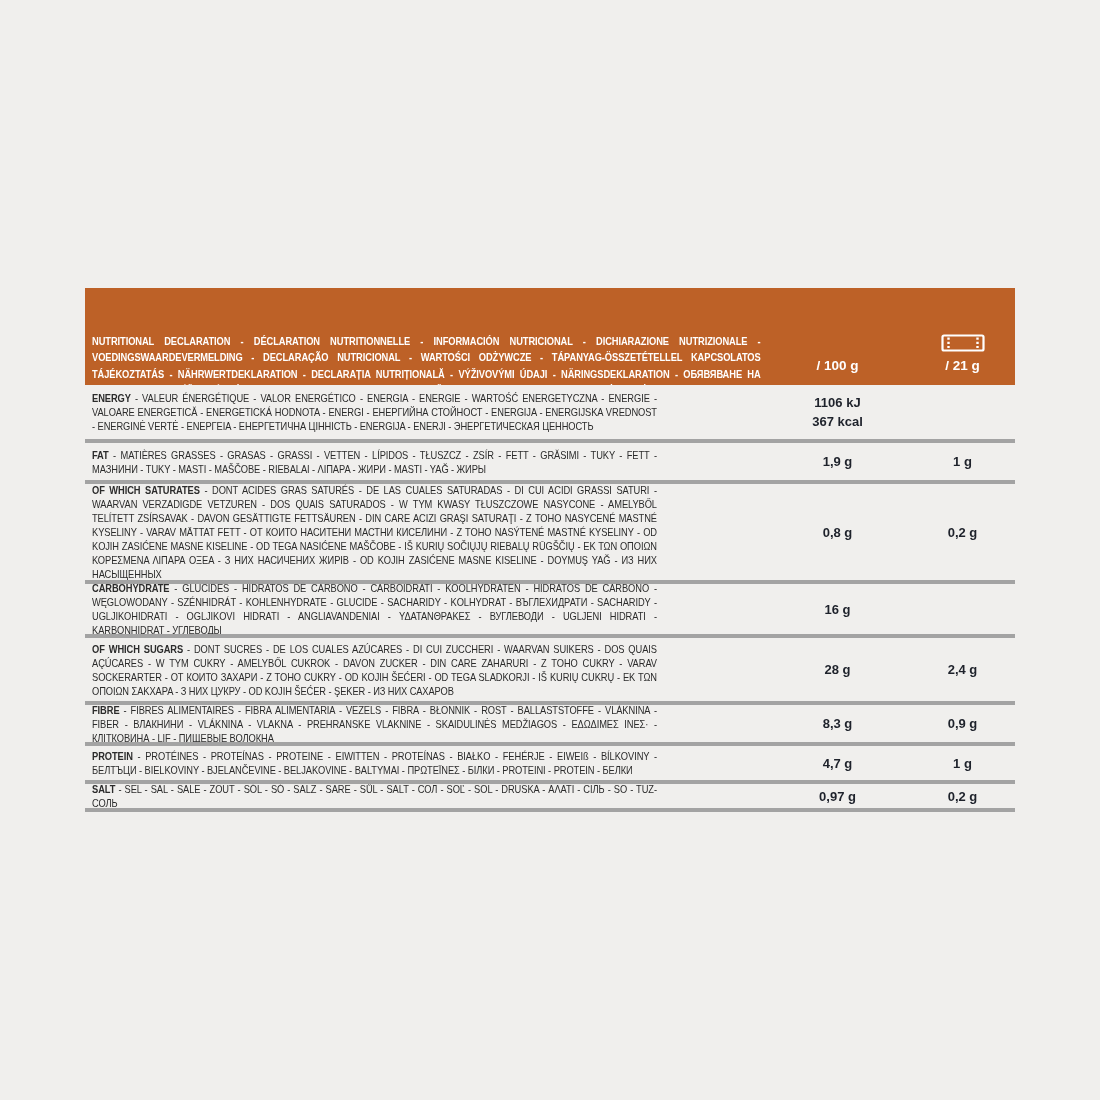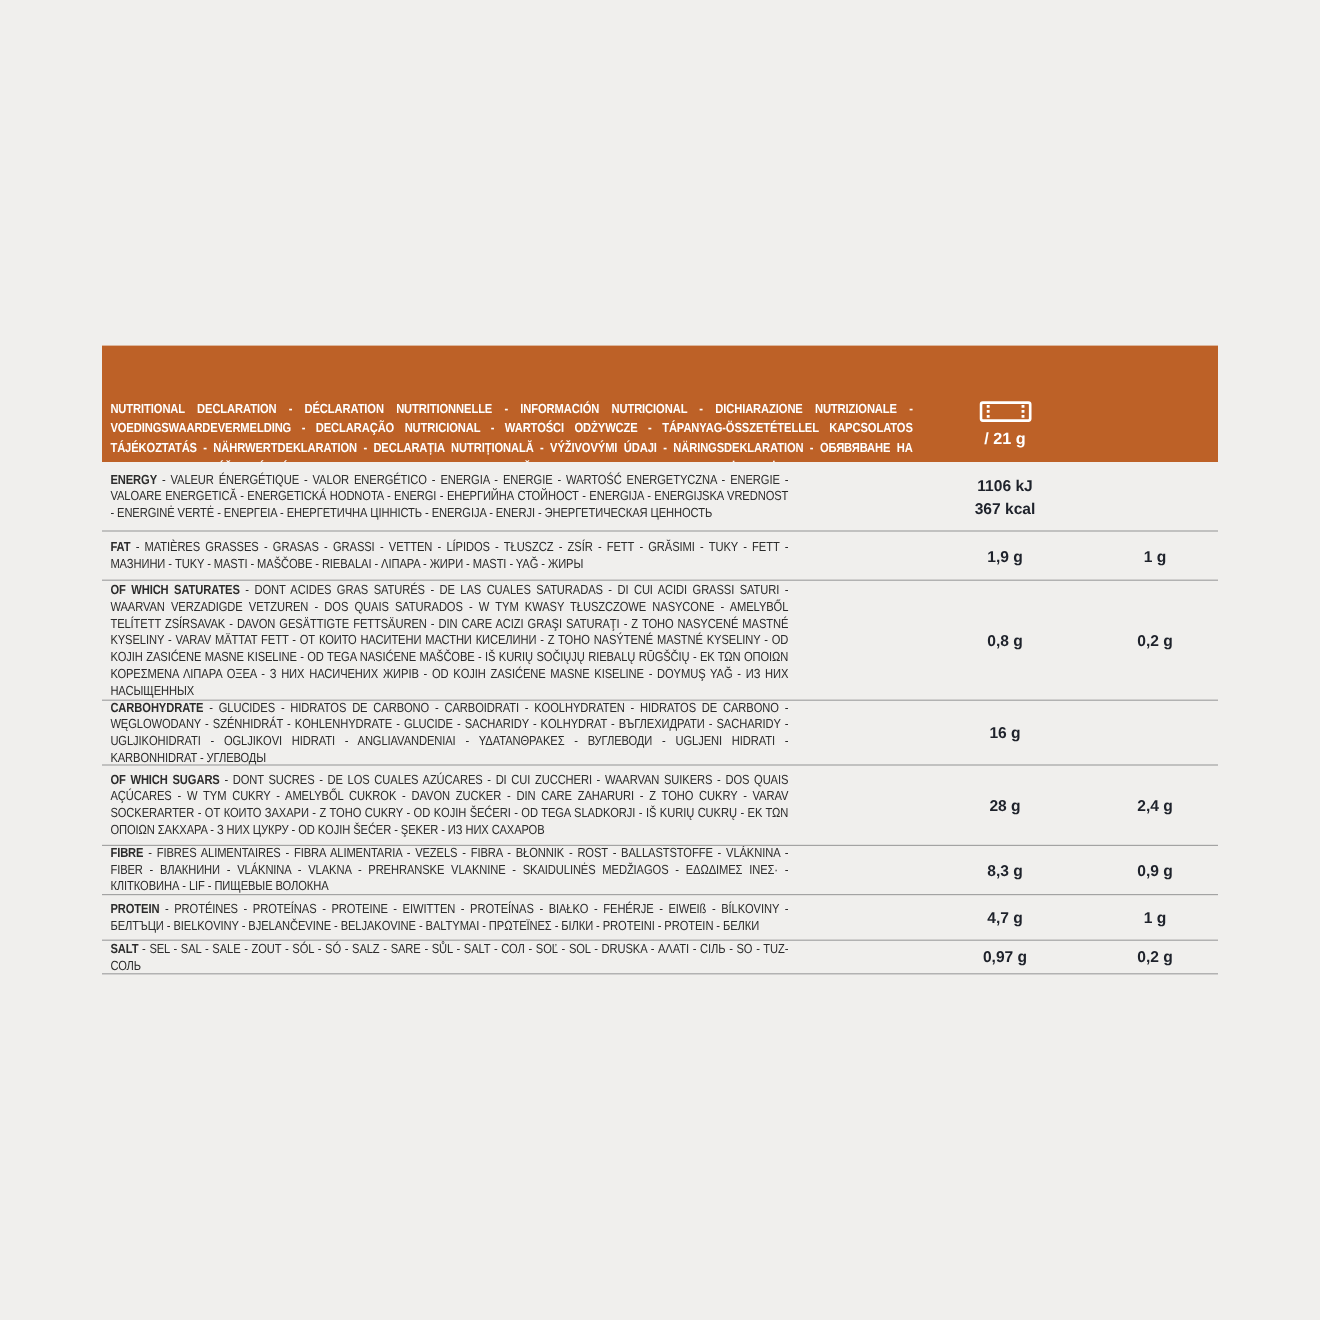--- a/index.html
+++ b/index.html
@@ -50,21 +50,21 @@
   .h-unit{
     font-size:13.5px;
     font-weight:bold;
     white-space:nowrap;
   }
   .bar-icon{margin-bottom:5px;}
   
   .row{
     display:grid;
     grid-template-columns:680px 145px 105px;
-    border-bottom:1px solid #a3a3a3;
+    border-bottom:4px solid #a3a3a3;
     box-sizing:border-box;
     color:#2b2b2b;
   }
   .cell{
     display:flex;
     align-items:center;
     box-sizing:border-box;
     overflow:hidden;
   }
   .cell.label{
@@ -93,20 +93,23 @@
   .row-salt{height:28px;}
 </style>
 </head>
 <body>
 
 <div class="table">
 
   <div class="header">
     <div class="h-label">
       <div class="h-title condense">NUTRITIONAL DECLARATION - DÉCLARATION NUTRITIONNELLE - INFORMACIÓN NUTRICIONAL - DICHIARAZIONE NUTRIZIONALE - VOEDINGSWAARDEVERMELDING - DECLARAÇÃO NUTRICIONAL - WARTOŚCI ODŻYWCZE - TÁPANYAG-ÖSSZETÉTELLEL KAPCSOLATOS TÁJÉKOZTATÁS - NÄHRWERTDEKLARATION - DECLARAȚIA NUTRIȚIONALĂ - VÝŽIVOVÝMI ÚDAJI - NÄRINGSDEKLARATION - ОБЯВЯВАНЕ НА ХРАНИТЕЛНИТЕ - VÝŽIVOVÝMI ÚDAJMI - NUTRITIVNA DEKLARACIJA - OZNAČBA HRANILNE VREDNOSTI - MAISTINĖ VERTĖ - ΔΙΑΤΡΟΦΙΚΗ ΔΗΛΩΣΗ - ПОЖИВНА ЦІННІСТЬ - NUTRITIVNA DEKLARACIJA - ENERJI VE BESIN ÖĞELERI - ПИЩЕВАЯ ЦЕННОСТЬ</div>
+    </div>
+    <div class="h-col">
+      <span class="h-unit">/ 100 g</span>
     </div>
     <div class="h-col">
       <svg class="bar-icon" width="44" height="20" viewBox="0 0 44 20">
         <rect x="1.5" y="2.5" width="41" height="15" rx="1.5" fill="none" stroke="#ffffff" stroke-width="2.2"></rect>
         <line x1="7.5" y1="4.5" x2="7.5" y2="15.5" stroke="#ffffff" stroke-width="2.4" stroke-dasharray="2.2 2"></line>
         <line x1="36.5" y1="4.5" x2="36.5" y2="15.5" stroke="#ffffff" stroke-width="2.4" stroke-dasharray="2.2 2"></line>
       </svg>
       <span class="h-unit">/ 21 g</span>
     </div>
   </div>

